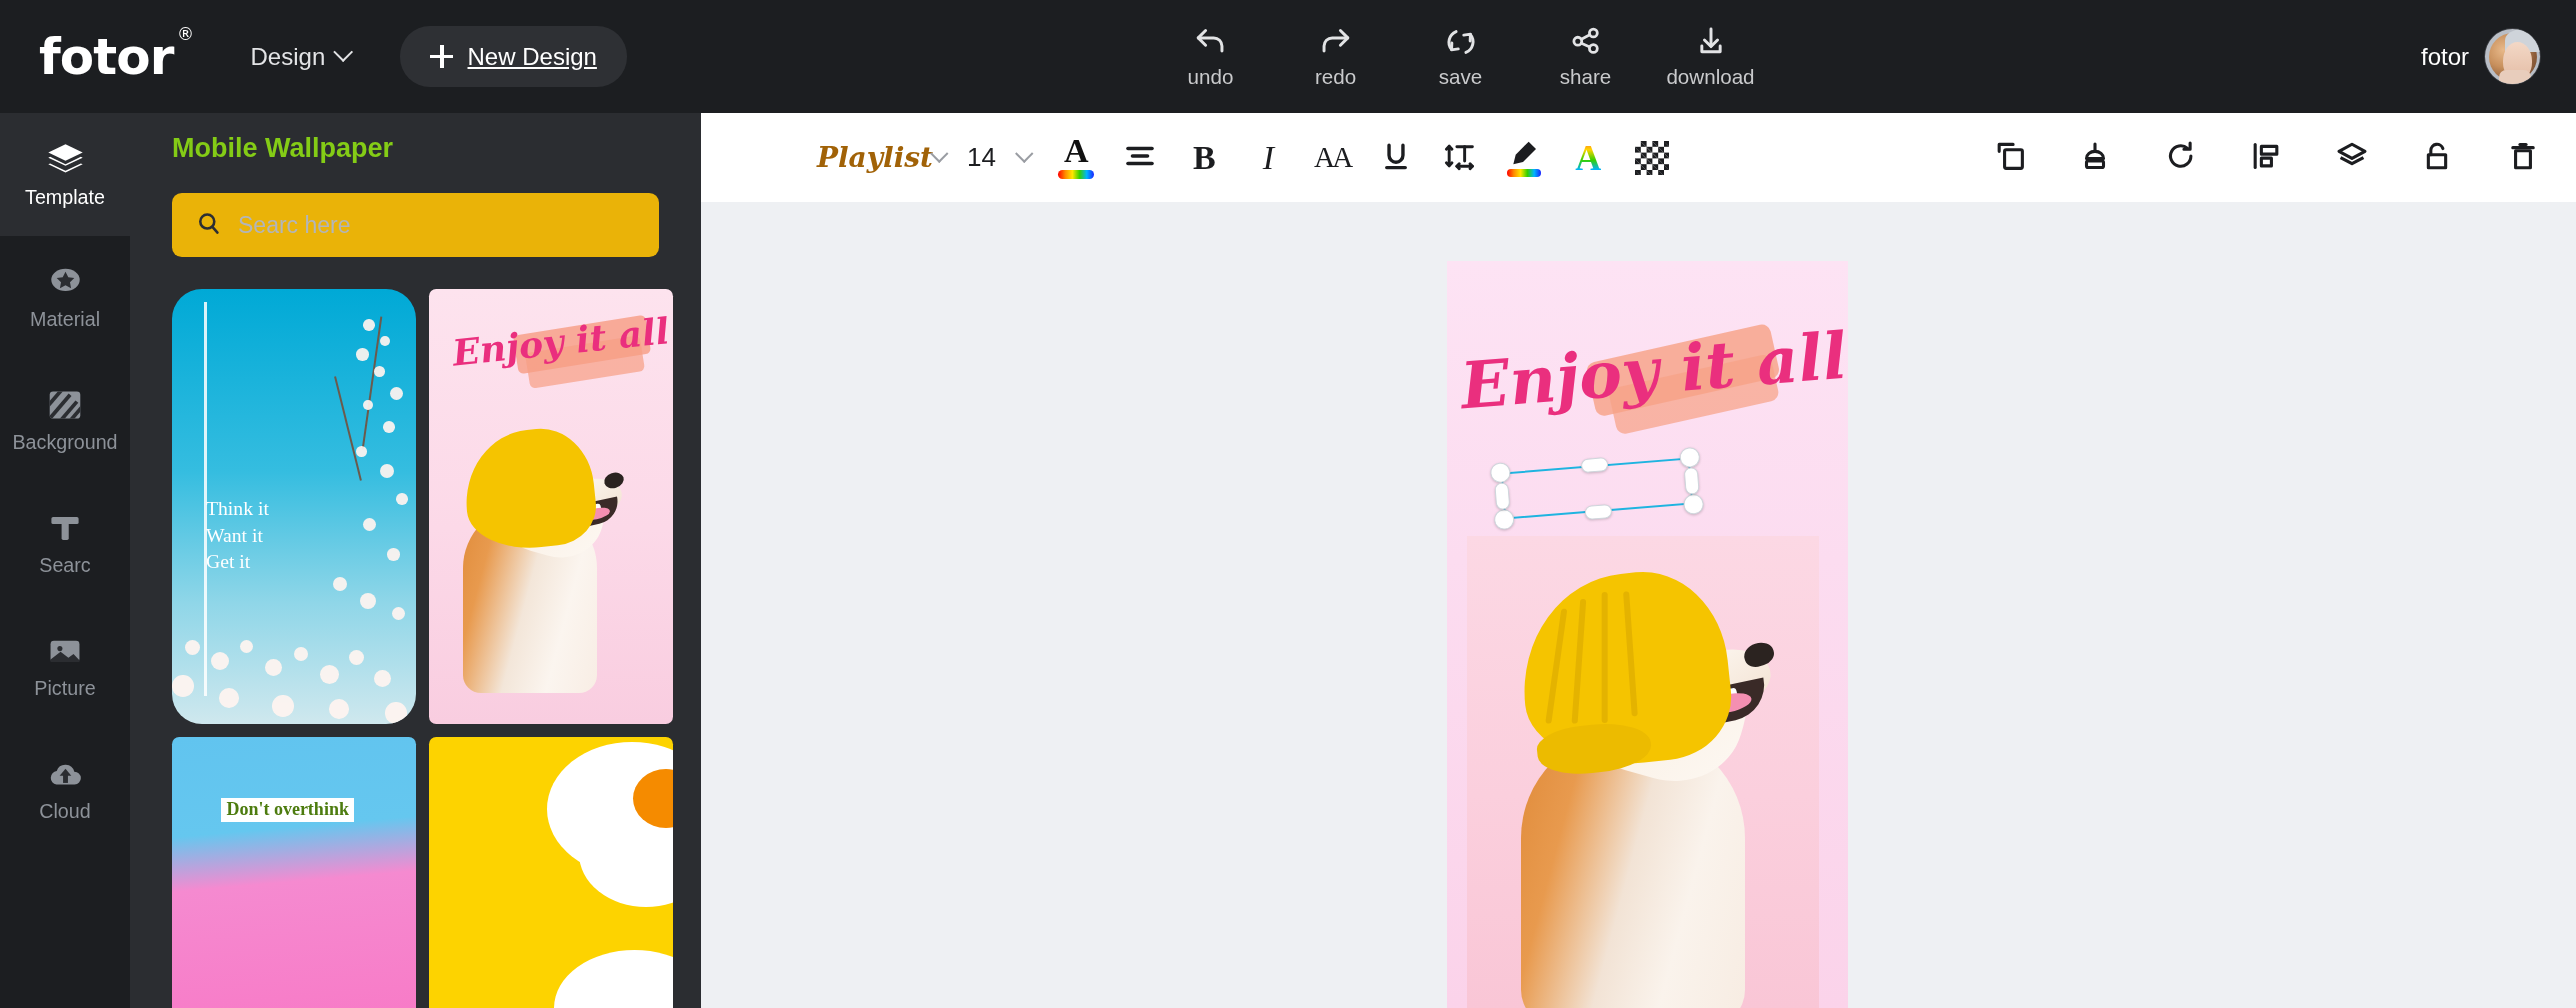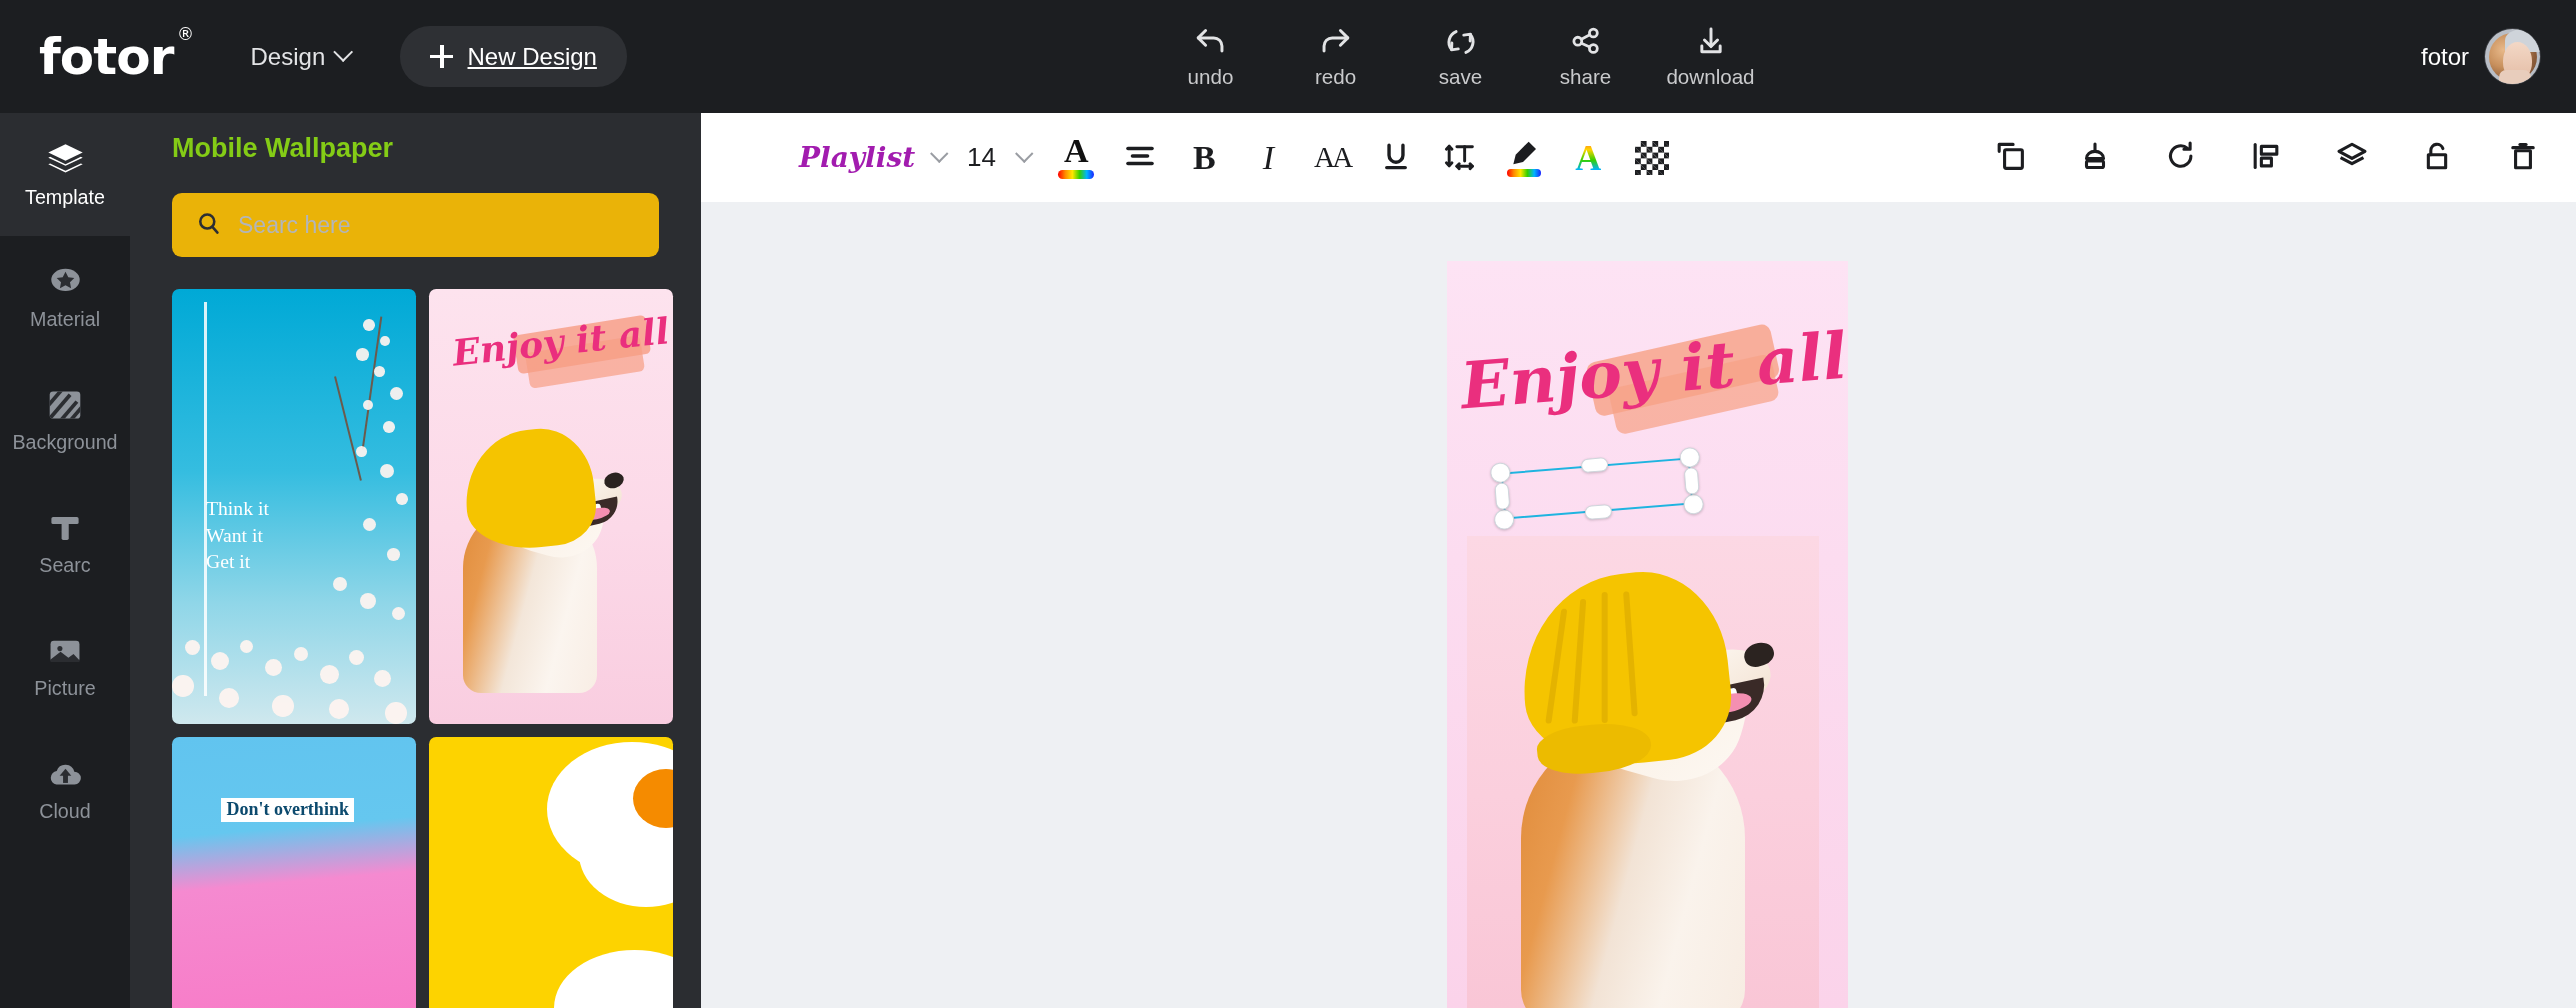--- a/index.html
+++ b/index.html
@@ -133,21 +133,21 @@
     margin: 32px 0 0 42px; width: 501px;
     display: flex; flex-wrap: wrap; gap: 12.5px;
   }
   .thumb {
     width: 244px; height: 435px; border-radius: 7.2px;
     overflow: hidden; position: relative; cursor: pointer;
     background: #444;
   }
 
   
-  .t1 { background: linear-gradient(180deg,#00a9d6 0%, #35bde0 42%, #8fd6e8 72%, #cfe8ee 100%); }
+  .t1 { background: linear-gradient(180deg,#00a9d6 0%, #35bde0 42%, #8fd6e8 72%, #cfe8ee 100%); border-radius: 30px; }
   .t1 .vline {
     position: absolute; left: 32px; top: 12.5px; width: 2.7px; height: 394px;
     background: rgba(255,255,255,.85);
   }
   .t1 .txt {
     position: absolute; left: 34px; top: 206px;
     color: #fff; font-family: "Liberation Serif", serif;
     font-size: 19.7px; line-height: 1.35;
   }
   .t1 .blossom {
@@ -172,39 +172,39 @@
     position: absolute; left: 23px; top: 32px; width: 206px;
     color: #ea2f7e; font-family: "DejaVu Serif", serif;
     font-style: italic; font-weight: 700; font-size: 36px;
     transform: rotate(-6deg); white-space: nowrap;
   }
 
   
   .t3 { background: linear-gradient(175deg,#61c4ef 0%, #65c7ef 22%, #f58ad0 34%, #f879c6 70%, #f96cc0 100%); }
   .t3 .label {
     position: absolute; left: 49px; top: 61px;
-    background: #fff; color: #0c4a6e;
+    background: #fff; color: #4d7c0f;
     font-family: "Liberation Serif", serif; font-size: 18px; font-weight: 700;
     padding: 1.8px 5.4px;
   }
 
   
   .t4 { background: #fdd300; }
   .egg-w { position: absolute; background: #fff; border-radius: 50%; }
   .egg-y { position: absolute; background: #f58b00; border-radius: 50%; }
 
   
   #toolbar {
     position: absolute; left: 701px; top: 113px; width: 1875px; height: 89px;
     background: #ffffff; display: flex; align-items: center;
   }
   #fontname {
     margin-left: 98px; width: 134px;
     font-family: "DejaVu Serif", serif; font-style: italic; font-weight: 700;
-    font-size: 28px; color: #a21caf; cursor: pointer;
+    font-size: 28px; color: #a16207; cursor: pointer; text-align: right;
   }
   .tb-chev {
     width: 12.5px; height: 12.5px;
     border-right: 2.7px solid #9a9da3; border-bottom: 2.7px solid #9a9da3;
     transform: rotate(45deg) translate(-2.7px,-2.7px);
     cursor: pointer;
   }
   #fontsize {
     width: 72px; text-align: center; font-size: 26px; color: #1c1d20;
     cursor: pointer;

